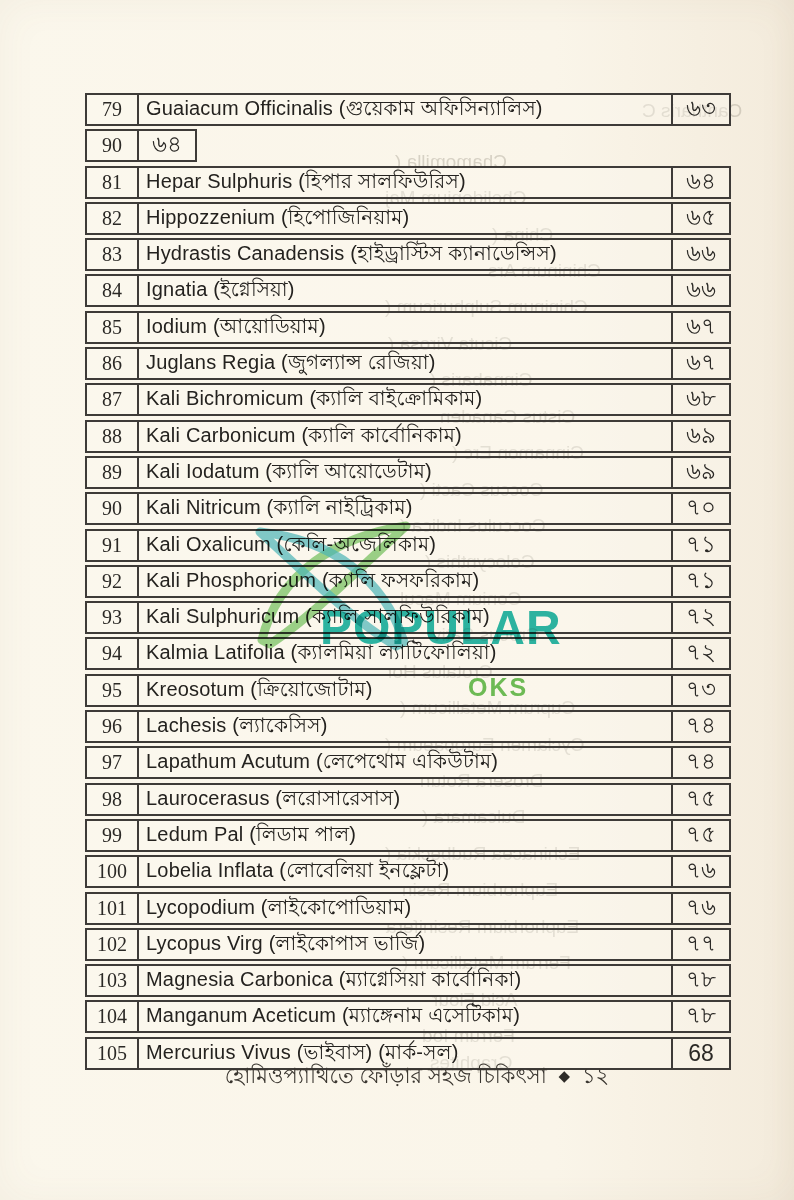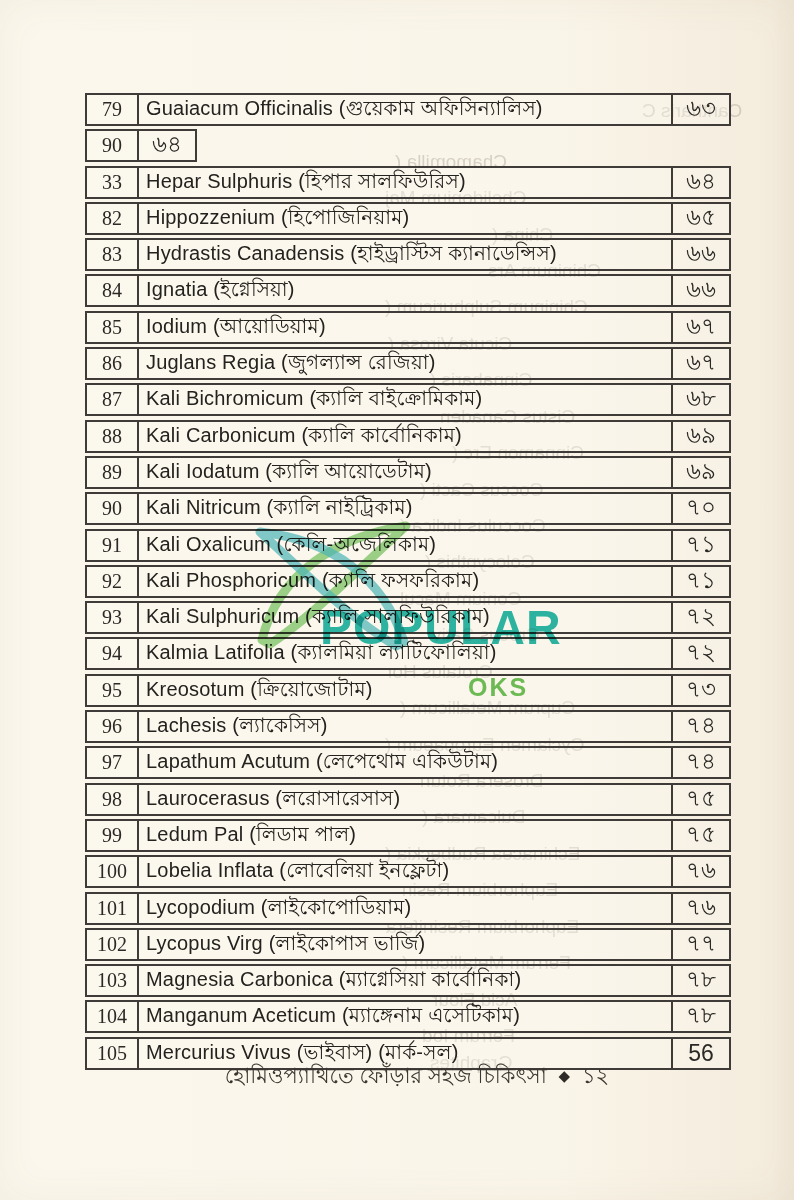--- a/index.html
+++ b/index.html
@@ -119,21 +119,21 @@
       <div class="row">
         <div class="cell c-serial">79</div>
         <div class="cell c-name">Guaiacum Officinalis (গুয়েকাম অফিসিন্যালিস)</div>
         <div class="cell c-page">৬৩</div>
       </div>
       <div class="row">
         <div class="cell c-serial">90</div>
         <div class="cell c-page">৬৪</div>
       </div>
       <div class="row">
-        <div class="cell c-serial">33</div>
+        <div class="cell c-serial">81</div>
         <div class="cell c-name">Hepar Sulphuris (হিপার সালফিউরিস)</div>
         <div class="cell c-page">৬৪</div>
       </div>
       <div class="row">
         <div class="cell c-serial">82</div>
         <div class="cell c-name">Hippozzenium (হিপোজিনিয়াম)</div>
         <div class="cell c-page">৬৫</div>
       </div>
       <div class="row">
         <div class="cell c-serial">83</div>
@@ -241,21 +241,21 @@
         <div class="cell c-page">৭৮</div>
       </div>
       <div class="row">
         <div class="cell c-serial">104</div>
         <div class="cell c-name">Manganum Aceticum (ম্যাঙ্গেনাম এসেটিকাম)</div>
         <div class="cell c-page">৭৮</div>
       </div>
       <div class="row">
         <div class="cell c-serial">105</div>
         <div class="cell c-name">Mercurius Vivus (ভাইবাস) (মার্ক-সল)</div>
-        <div class="cell c-page">56</div>
+        <div class="cell c-page">68</div>
       </div>
     </div>
 
   <svg class="watermark wm-leaf" viewBox="0 0 170 140" xmlns="http://www.w3.org/2000/svg">
     <path d="M14 122 C30 55, 90 18, 158 8 C110 52, 62 100, 22 126 Z" fill="none" stroke="#5cbb45" stroke-width="9" stroke-linejoin="round" opacity="0.75"></path>
     <path d="M156 124 C136 60, 84 22, 12 14 C58 56, 104 102, 148 128 Z" fill="none" stroke="#1fa9b5" stroke-width="9" stroke-linejoin="round" opacity="0.7"></path>
   </svg>
   <div class="watermark wm-line1" style="color: rgb(15, 176, 162);">POPULAR</div>
   <div class="watermark wm-line2" style="color: rgb(85, 182, 62);">OKS</div>
 

